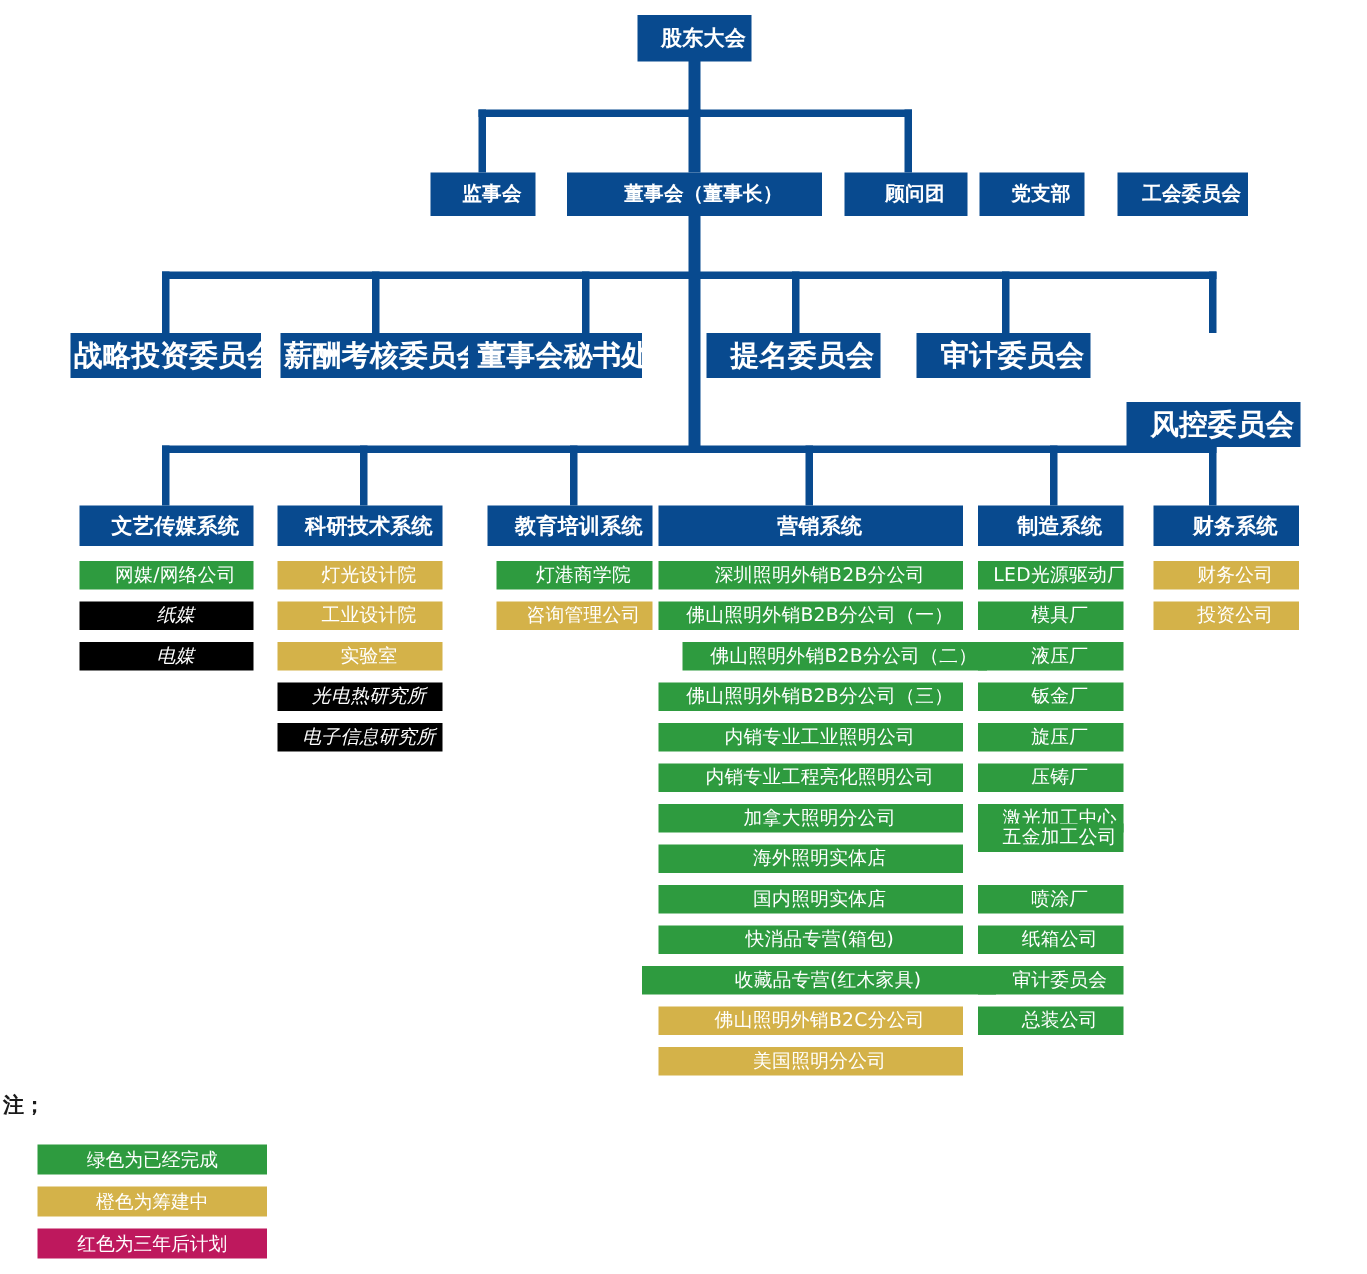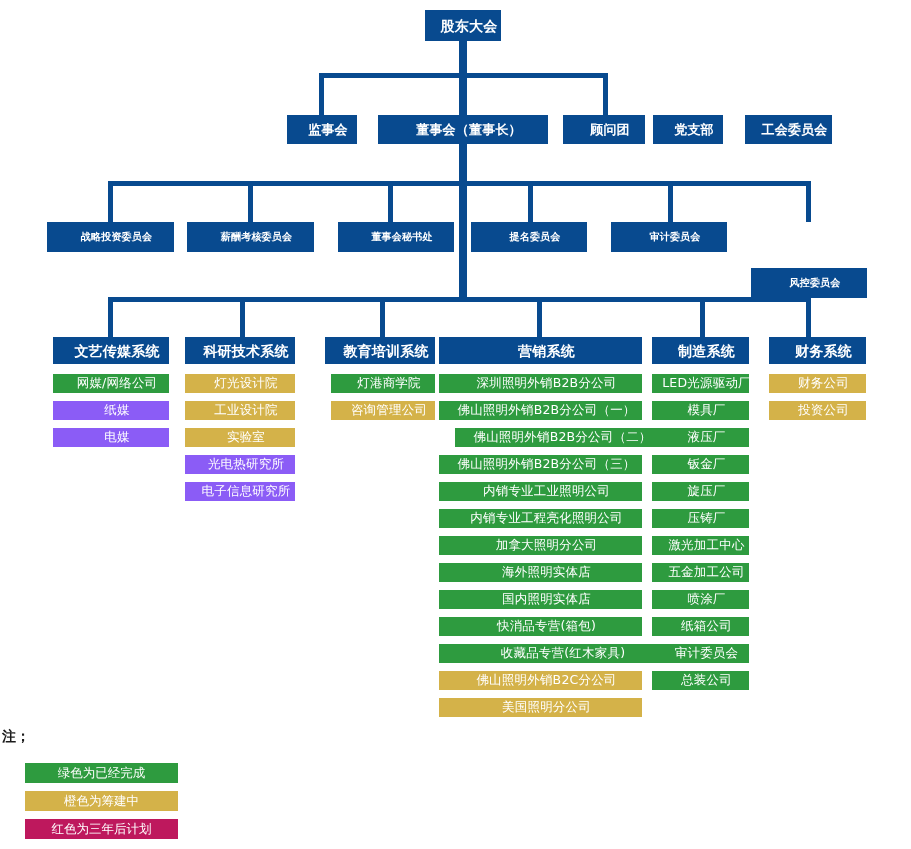--- a/index.html
+++ b/index.html
@@ -41,33 +41,33 @@
     text-align: center;
     line-height: 1;
     white-space: nowrap;
     letter-spacing: 0.2px;
     padding-left: 12px;
   }
 
   .node.blue   { background: #084a8f; }
   .node.green  { background: #2e9b3f; }
   .node.orange { background: #d4b249; }
-  .node.red    { background: #8b5cf6; }
+  .node.red    { background: #000000; font-style: italic; }
 
   
   .n-root {
     font-size: 14px;
     font-weight: 600;
   }
   .n-l2 {
     font-size: 13px;
     font-weight: 600;
   }
   .n-l3 {
-    font-size: 10px;
+    font-size: 19px;
     font-weight: 600;
   }
   .n-sys {
     font-size: 14px;
     font-weight: 700;
   }
   .n-leaf {
     font-size: 12.5px;
     font-weight: 500;
   }
@@ -144,21 +144,21 @@
   <div class="node blue n-l2" style="left:745px; top:115px; width:87px; height:29px;">
     <span>工会委员会</span>
   </div>
 
   <div class="node blue n-l3" style="left:47px; top:222px; width:127px; height:30px;">
     <span>战略投资委员会</span>
   </div>
   <div class="node blue n-l3" style="left:187px; top:222px; width:127px; height:30px;">
     <span>薪酬考核委员会</span>
   </div>
-  <div class="node blue n-l3" style="left:338px; top:222px; width:116px; height:30px;">
+  <div class="node blue n-l3" style="left:312px; top:222px; width:116px; height:30px;">
     <span>董事会秘书处</span>
   </div>
   <div class="node blue n-l3" style="left:471px; top:222px; width:116px; height:30px;">
     <span>提名委员会</span>
   </div>
   <div class="node blue n-l3" style="left:611px; top:222px; width:116px; height:30px;">
     <span>审计委员会</span>
   </div>
   <div class="node blue n-l3" style="left:751px; top:222px; width:116px; height:30px;margin-top:46px;">
     <span>风控委员会</span>
@@ -232,21 +232,21 @@
   </div>
   <div class="node green n-leaf" style="left:439px; top:563px; width:203px; height:19px;">
     <span>海外照明实体店</span>
   </div>
   <div class="node green n-leaf" style="left:439px; top:590px; width:203px; height:19px;">
     <span>国内照明实体店</span>
   </div>
   <div class="node green n-leaf" style="left:439px; top:617px; width:203px; height:19px;">
     <span>快消品专营(箱包)</span>
   </div>
-  <div class="node green n-leaf" style="left:439px; top:644px; width:236px; height:19px;">
+  <div class="node green n-leaf" style="left:428px; top:644px; width:236px; height:19px;">
     <span>收藏品专营(红木家具)</span>
   </div>
   <div class="node orange n-leaf" style="left:439px; top:671px; width:203px; height:19px;">
     <span>佛山照明外销B2C分公司</span>
   </div>
   <div class="node orange n-leaf" style="left:439px; top:698px; width:203px; height:19px;">
     <span>美国照明分公司</span>
   </div>
 
   <div class="node blue n-sys" style="left:652px; top:337px; width:97px; height:27px;">
@@ -266,21 +266,21 @@
   </div>
   <div class="node green n-leaf" style="left:652px; top:482px; width:97px; height:19px;">
     <span>旋压厂</span>
   </div>
   <div class="node green n-leaf" style="left:652px; top:509px; width:97px; height:19px;">
     <span>压铸厂</span>
   </div>
   <div class="node green n-leaf" style="left:652px; top:536px; width:97px; height:19px;">
     <span>激光加工中心</span>
   </div>
-  <div class="node green n-leaf" style="left:652px; top:563px; width:97px; height:19px;">
+  <div class="node green n-leaf" style="left:652px; top:549px; width:97px; height:19px;">
     <span>五金加工公司</span>
   </div>
   <div class="node green n-leaf" style="left:652px; top:590px; width:97px; height:19px;">
     <span>喷涂厂</span>
   </div>
   <div class="node green n-leaf" style="left:652px; top:617px; width:97px; height:19px;">
     <span>纸箱公司</span>
   </div>
   <div class="node green n-leaf" style="left:652px; top:644px; width:97px; height:19px;">
     <span>审计委员会</span>

